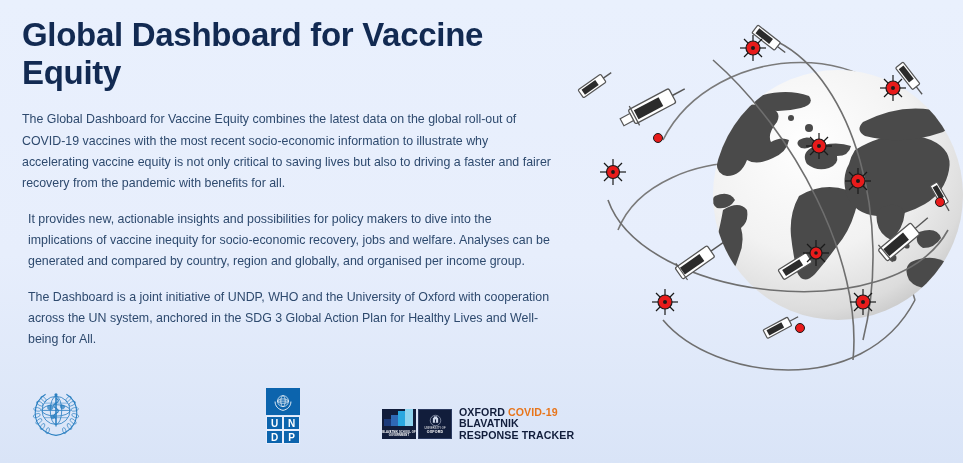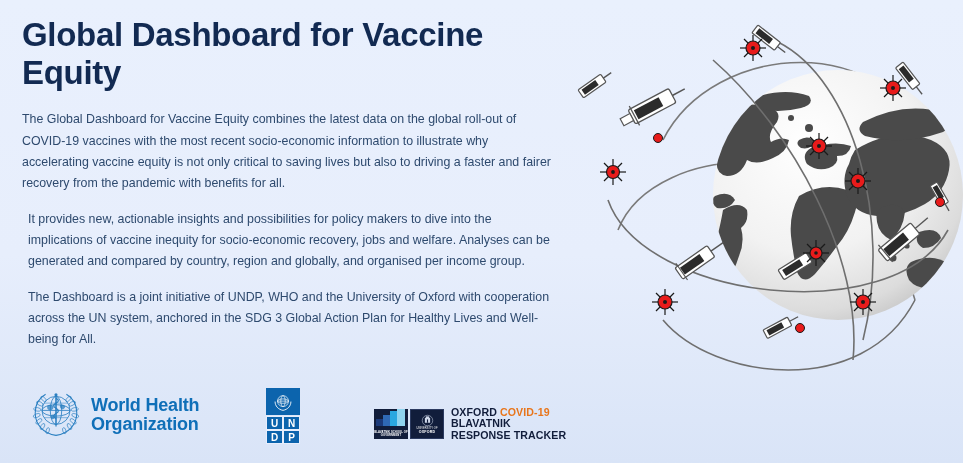--- a/index.html
+++ b/index.html
@@ -100,21 +100,21 @@
     background: #0c64ad;
     color: #fff;
     font-size: 10px;
     font-weight: bold;
     display: flex; align-items: center; justify-content: center;
     border: 0.6px solid #e7eefc;
     box-sizing: border-box;
   }
 
   
-  .logo-ox { left: 352px; bottom: 4px; justify-content: space-between; }
+  .logo-ox { left: 360px; bottom: 4px; justify-content: space-between; }
   .ox-badges { display: flex; align-items: flex-end; }
   .bsg-badge {
     width: 34px; height: 30px;
     position: relative;
     overflow: hidden;
     background: #111d3b;
   }
   .bsg-step { position: absolute; bottom: 13px; }
   .ox-crest-badge {
     width: 34px; height: 30px;
@@ -213,24 +213,20 @@
             <path d="M58 34 q7 -2 10 3 q-1 6 -7 6 q-5 -3 -3 -9 z"></path>
             <path d="M40 54 q6 -3 9 2 q-1 6 -6 6 q-5 -2 -3 -8 z"></path>
           </g>
 
           <g stroke="#2a7fc1" stroke-width="2.4" fill="none">
             <line x1="50" y1="16" x2="50" y2="76"></line>
             <path d="M50 22 q9 4 0 9 q-9 5 0 10 q9 5 0 10 q-9 5 0 10"></path>
           </g>
           <circle cx="50" cy="15" r="3" fill="#2a7fc1"></circle>
         </svg>
-      </span>
-      <span class="who-text">
-        <span>World Health</span><br>
-        <span>Organization</span>
       </span>
     </div>
 
     <div class="logo logo-undp">
       <div class="undp-stack">
         <div class="undp-emblem-box">
           <svg width="22" height="22" viewBox="0 0 100 100">
             <g fill="none" stroke="#ffffff" stroke-width="3">
               <circle cx="50" cy="46" r="25"></circle>
               <ellipse cx="50" cy="46" rx="25" ry="10"></ellipse>

